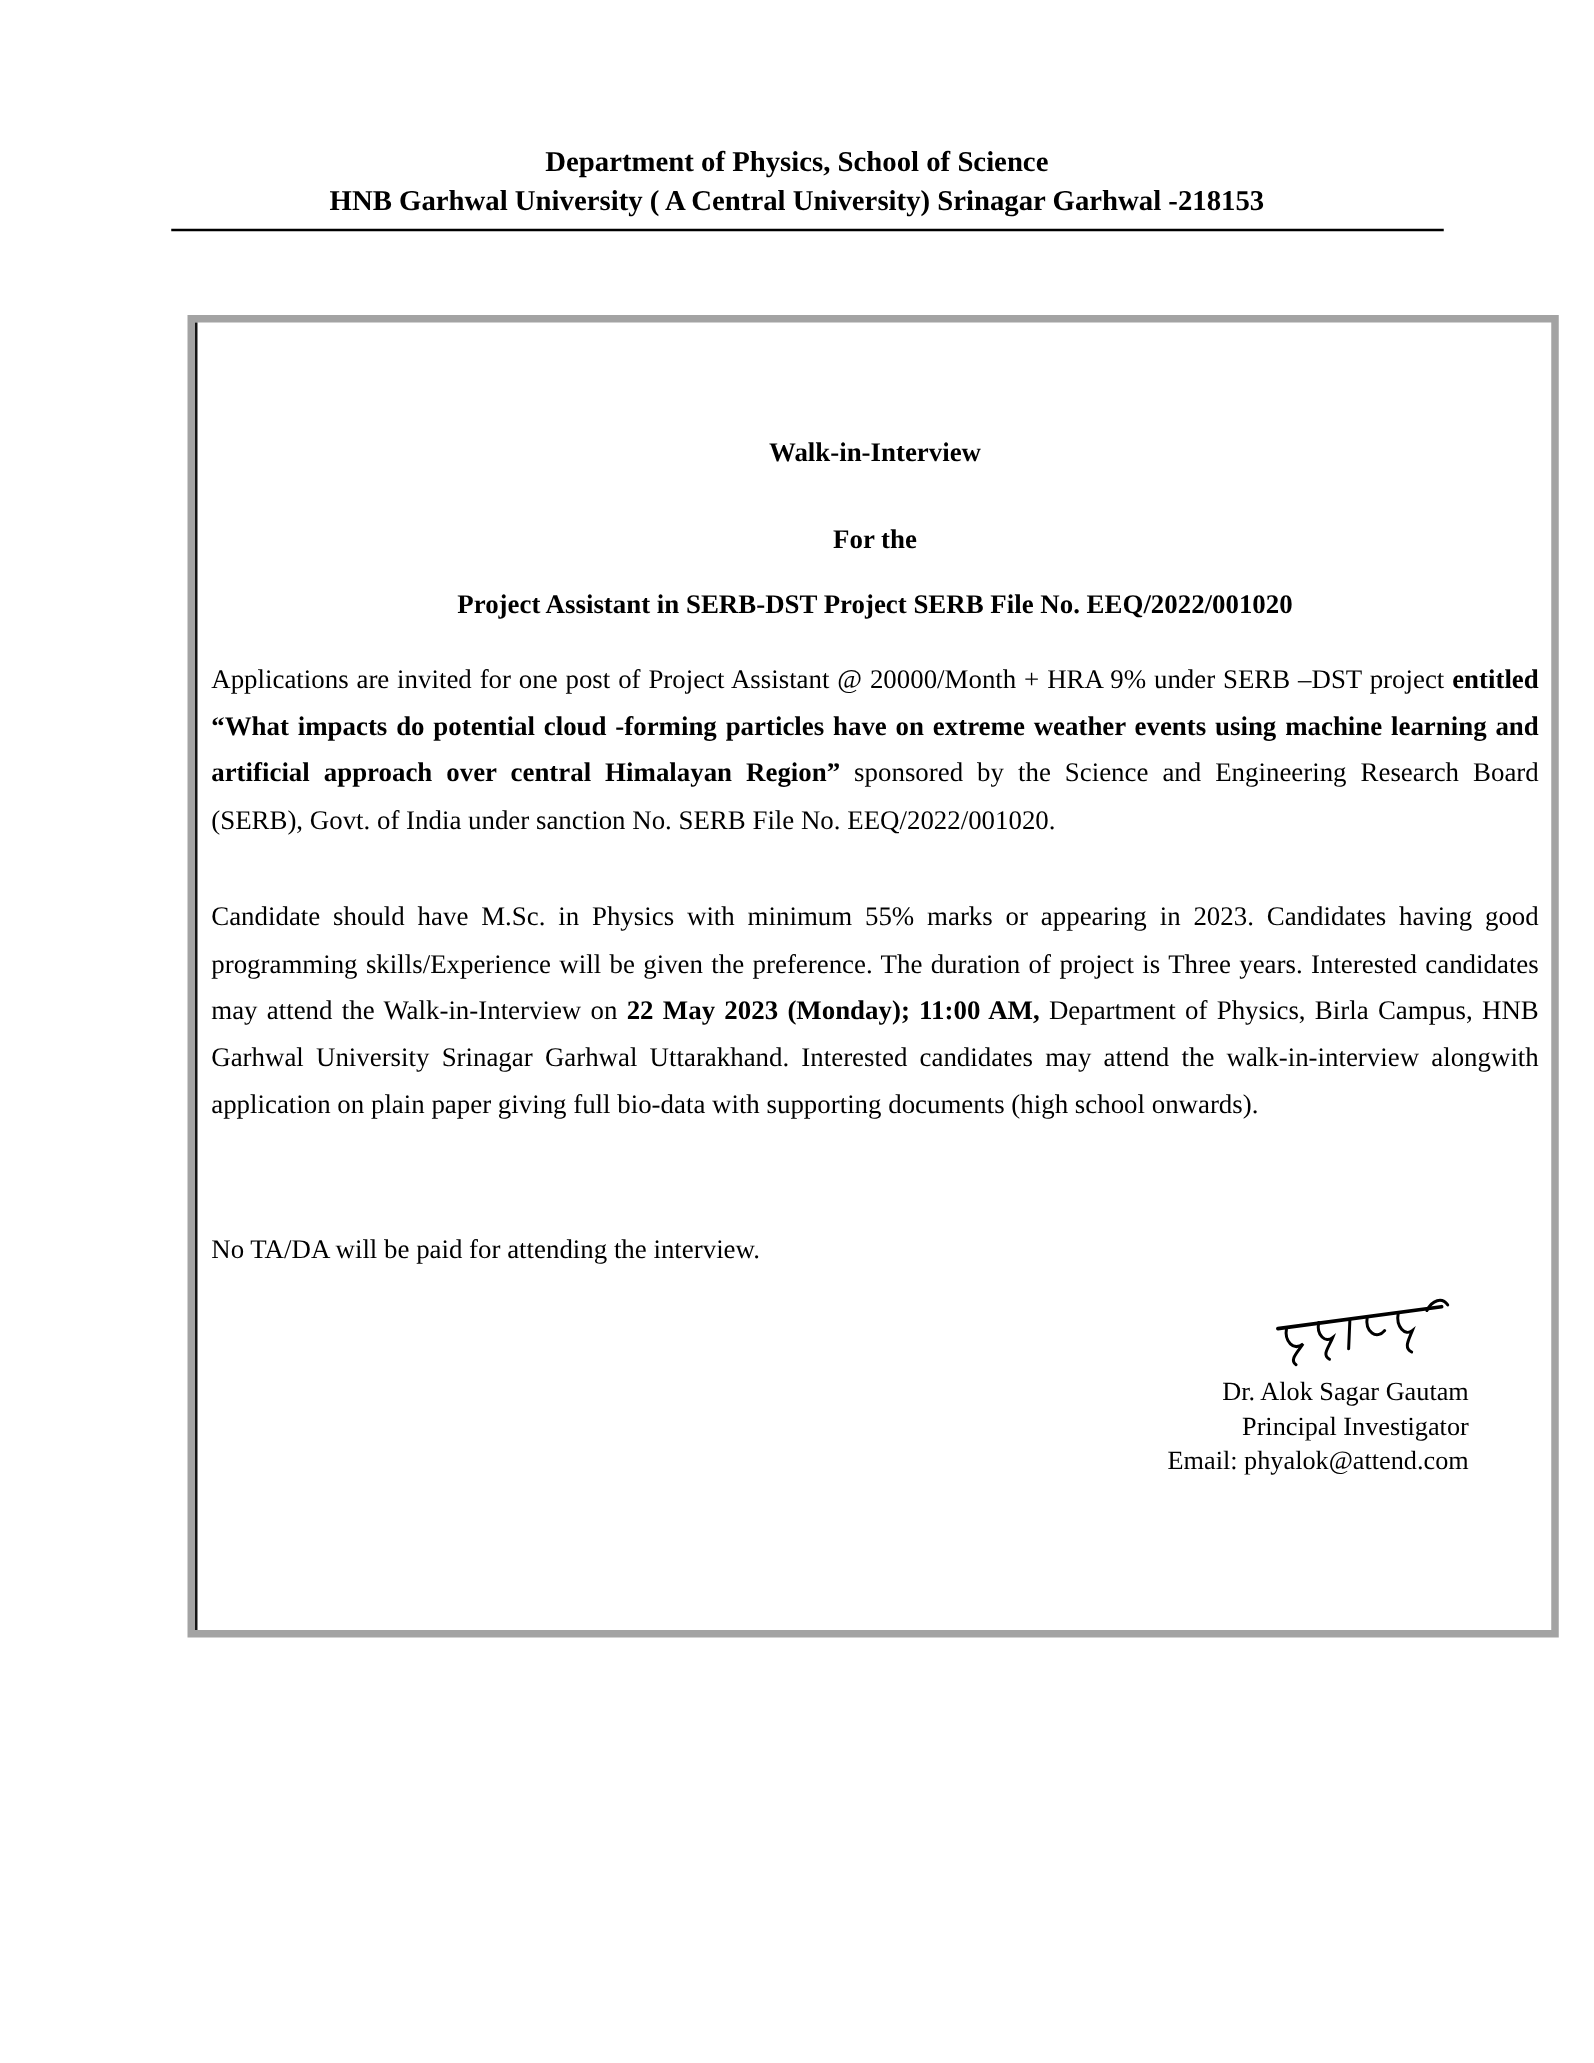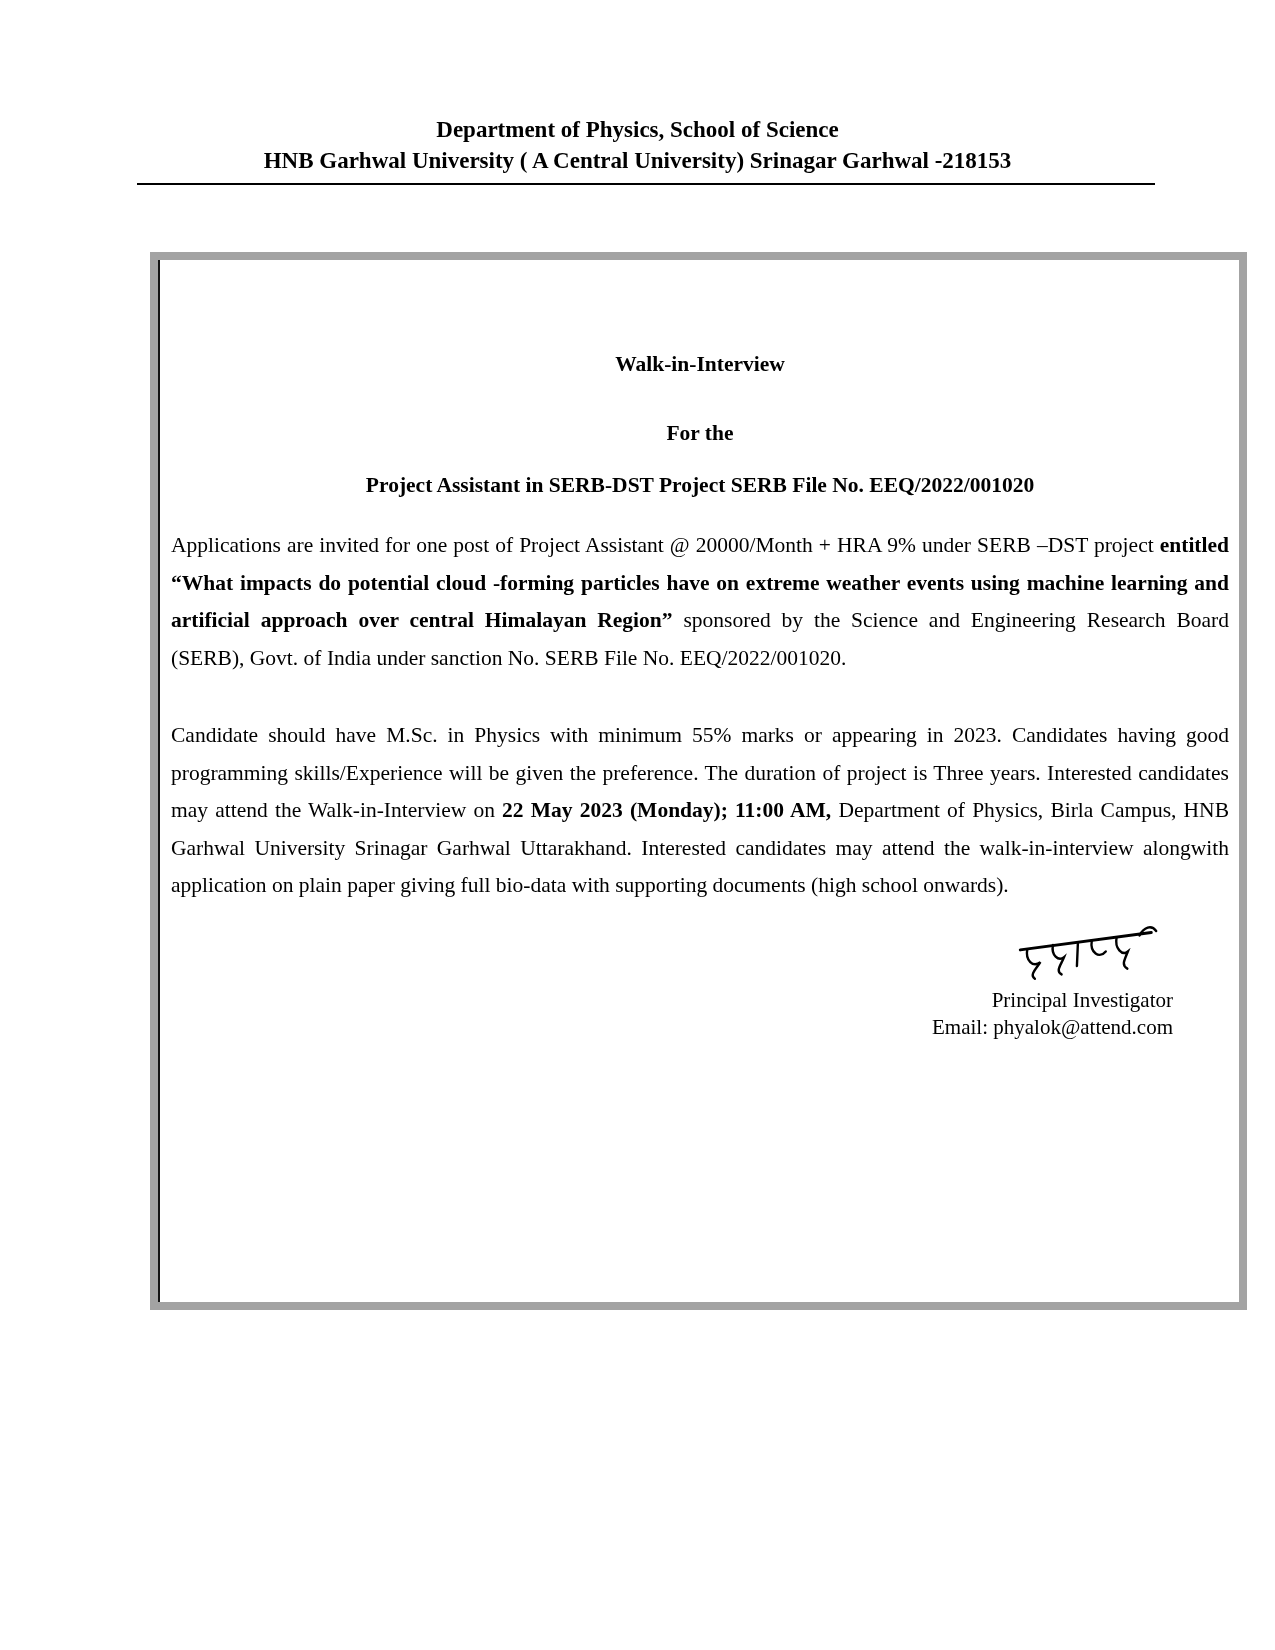--- a/index.html
+++ b/index.html
@@ -21,21 +21,21 @@
   .header-rule {
     width: 1018px;
     margin: 7px 0 0 137px;
     border-top: 2px solid #000000;
     height: 0;
   }
   .notice-box {
     position: absolute;
     left: 150px; top: 252px;
     width: 1097px; height: 1058px;
-    border: 8px solid #a3a3a3;
+    border: 6px solid #a3a3a3;
     box-sizing: border-box;
     background: #ffffff;
   }
   .inner-left-line {
     position: absolute;
     left: 0; top: 0; bottom: 0;
     width: 2px;
     background: #141414;
   }
   .content {
@@ -85,30 +85,32 @@
     <div class="content">
 
       <div class="title t1">Walk-in-Interview</div>
       <div class="title t2">For the</div>
       <div class="title t3">Project Assistant in SERB-DST Project SERB File No. EEQ/2022/001020</div>
 
       <p class="para"><span>Applications are invited for one post of Project Assistant @ 20000/Month + HRA 9% under SERB –DST project </span><b>entitled “What impacts do potential cloud -forming particles have on extreme weather events using machine learning and artificial approach over central Himalayan Region”</b><span> sponsored by the Science and Engineering Research Board (SERB), Govt. of India under sanction No. SERB File No. EEQ/2022/001020.</span></p>
 
       <p class="para para-2"><span>Candidate should have M.Sc. in Physics with minimum 55% marks or appearing in 2023. Candidates having good programming skills/Experience will be given the preference. The duration of project is Three years. Interested candidates may attend the Walk-in-Interview on </span><b>22 May 2023 (Monday); 11:00 AM,</b><span> Department of Physics, Birla Campus, HNB Garhwal University Srinagar Garhwal Uttarakhand.  Interested candidates may attend the walk-in-interview alongwith application on plain paper giving full bio-data with supporting documents (high school onwards).</span></p>
 
+      <p class="para para-3">No TA/DA will be paid for attending the interview.</p>
 
       <div class="sig-area">
         <svg class="sig-svg" width="150" height="52" viewBox="0 0 150 52" fill="none" xmlns="http://www.w3.org/2000/svg">
           <path d="M8 15 L140 9" stroke="#000" stroke-width="3" stroke-linecap="round"></path>
           <path d="M15 15 C12 26 19 34 27 29 C21 36 15 41 20 45" stroke="#000" stroke-width="2.4" fill="none" stroke-linecap="round"></path>
           <path d="M41 13 C38 23 45 30 51 26 C47 34 41 39 47 43" stroke="#000" stroke-width="2.4" fill="none" stroke-linecap="round"></path>
           <path d="M66 13 L63 36" stroke="#000" stroke-width="2.4" stroke-linecap="round"></path>
           <path d="M80 12 C77 24 86 31 93 24" stroke="#000" stroke-width="2.4" fill="none" stroke-linecap="round"></path>
           <path d="M105 11 C102 22 109 30 115 26 C111 34 107 39 113 43" stroke="#000" stroke-width="2.4" fill="none" stroke-linecap="round"></path>
           <path d="M128 11 C133 3 141 1 145 8" stroke="#000" stroke-width="2.4" fill="none" stroke-linecap="round"></path>
         </svg>
+        <div class="sig-text">Dr. Alok Sagar Gautam</div>
         <div class="sig-text">Principal Investigator</div>
         <div class="sig-text">Email: phyalok@attend.com</div>
       </div>
 
     </div>
   </div>
 </div>
 
 </body></html>

